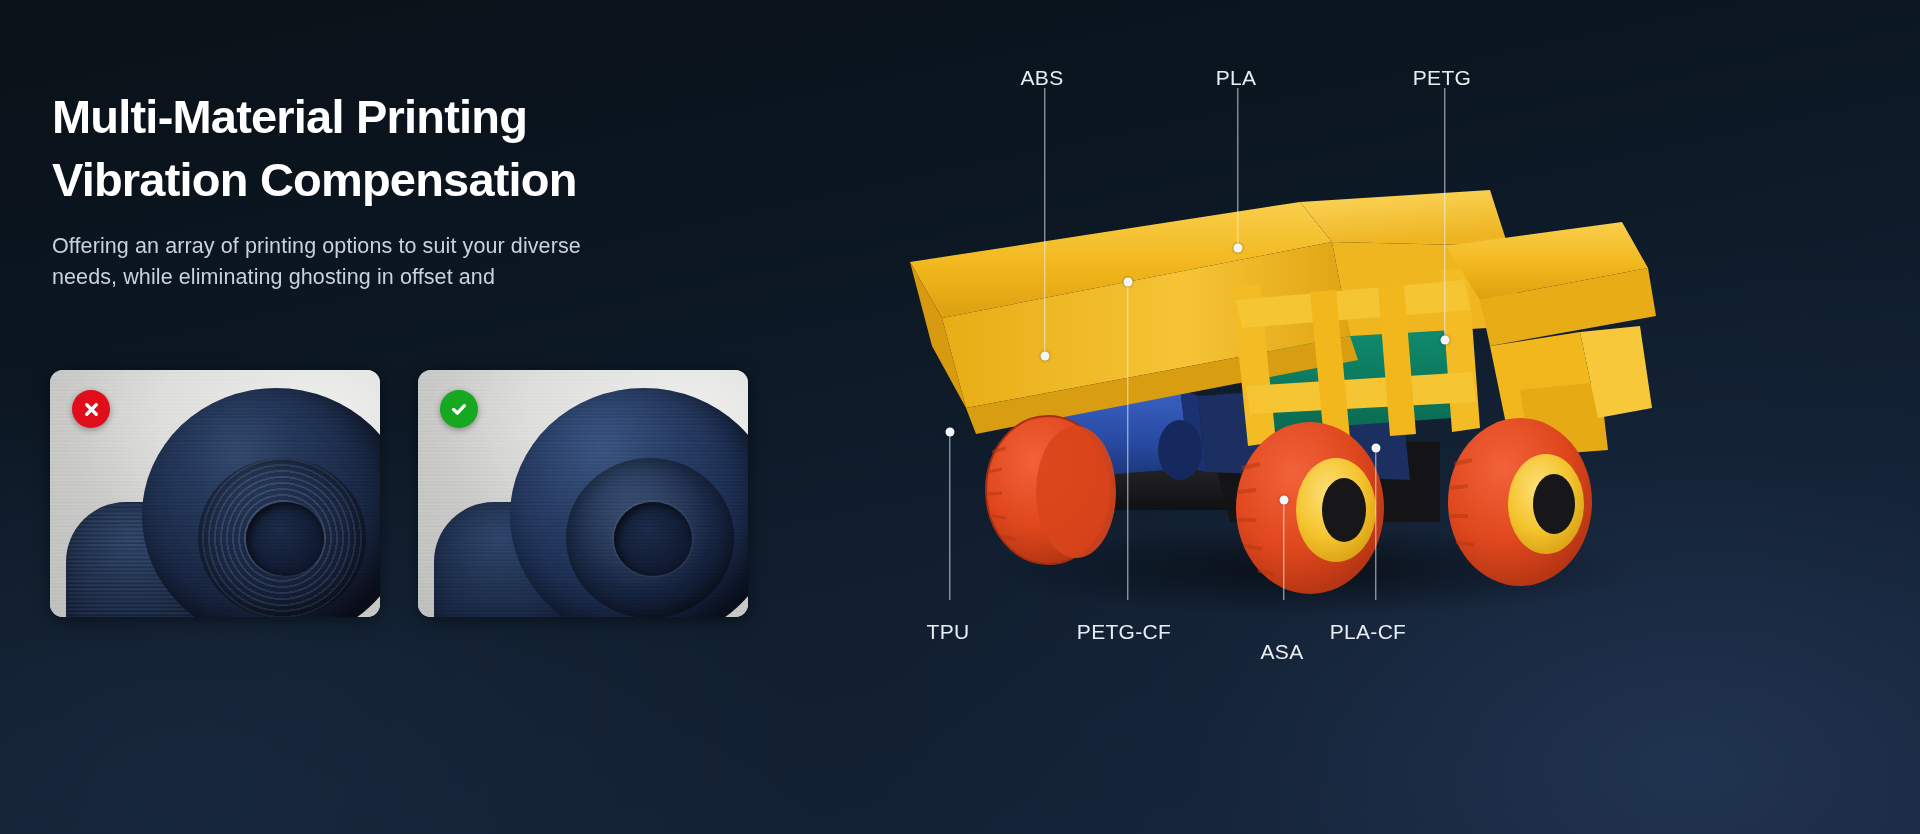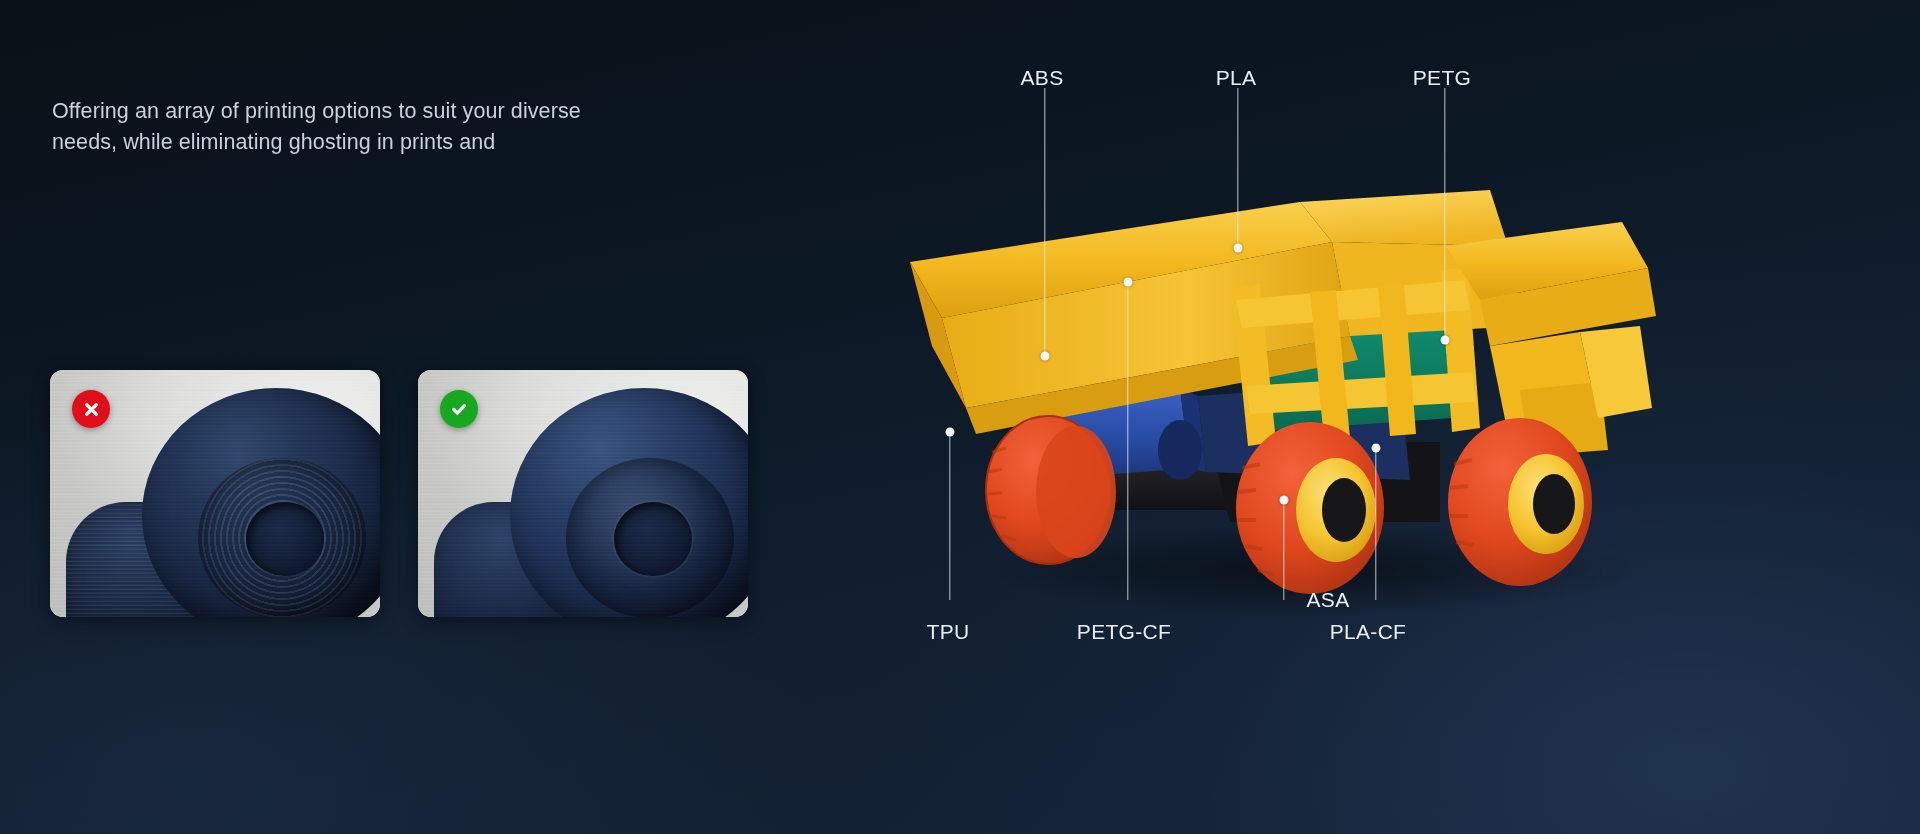--- a/index.html
+++ b/index.html
@@ -19,21 +19,21 @@
   }
 
   
   #left-panel { position:absolute; left:52px; top:86px; width:760px; }
   #page-title {
     font-size:47px; font-weight:bold; color:#ffffff; line-height:1.33;
     letter-spacing:-0.8px;
   }
   #page-title .tl { display:block; white-space:nowrap; }
   #subtitle {
-    margin-top:10px; font-size:21.5px; line-height:1.45;
+    margin-top:20px; font-size:21.5px; line-height:1.45;
     color:#c9d2dc; font-weight:400; letter-spacing:0.1px;
   }
   #subtitle .sl { display:block; }
 
   
   #compare-row { position:absolute; left:50px; top:370px; display:flex; gap:38px; }
   .compare-card {
     width:330px; height:247px; border-radius:13px; overflow:hidden;
     position:relative; background:#d6d6d4;
     box-shadow:0 4px 18px rgba(0,0,0,0.45);
@@ -117,23 +117,27 @@
     background:#f2f6fa; transform:translate(-50%,-50%);
     box-shadow:0 0 3px rgba(0,0,0,0.4);
   }
 </style>
 </head>
 <body>
 
 <div id="stage">
 
   <div id="left-panel">
+    <h1 id="page-title">
+      <span class="tl">Multi-Material Printing</span>
+      <span class="tl">Vibration Compensation</span>
+    </h1>
     <p id="subtitle">
       <span class="sl">Offering an array of printing options to suit your diverse</span>
-      <span class="sl">needs, while eliminating ghosting in prints and</span>
+      <span class="sl">needs, while eliminating ghosting in offset and</span>
     </p>
   </div>
 
   <div id="compare-row">
 
     <div class="compare-card ghost">
       <div class="photo">
         <div class="blob-second"></div>
         <div class="blob-main"></div>
         <div class="ring-set"></div>
@@ -301,21 +305,21 @@
 
     <div>
       <div class="callout-label" style="left:88px; top:620px;text-align:right;">TPU</div>
       <div class="leader" style="left:90px; top:432px; height:168px;"></div>
       <div class="leader-dot" style="left:90px; top:432px;"></div>
 
       <div class="callout-label" style="left:264px; top:620px;text-align:right;">PETG-CF</div>
       <div class="leader" style="left:268px; top:282px; height:318px;"></div>
       <div class="leader-dot" style="left:268px; top:282px;"></div>
 
-      <div class="callout-label" style="left:422px; top:588px;margin-left:46px;">ASA</div>
+      <div class="callout-label" style="left:422px; top:640px;">ASA</div>
       <div class="leader" style="left:424px; top:500px; height:100px;"></div>
       <div class="leader-dot" style="left:424px; top:500px;"></div>
 
       <div class="callout-label" style="left:508px; top:620px;">PLA-CF</div>
       <div class="leader" style="left:516px; top:448px; height:152px;"></div>
       <div class="leader-dot" style="left:516px; top:448px;"></div>
     </div>
 
   </div>
 </div>

